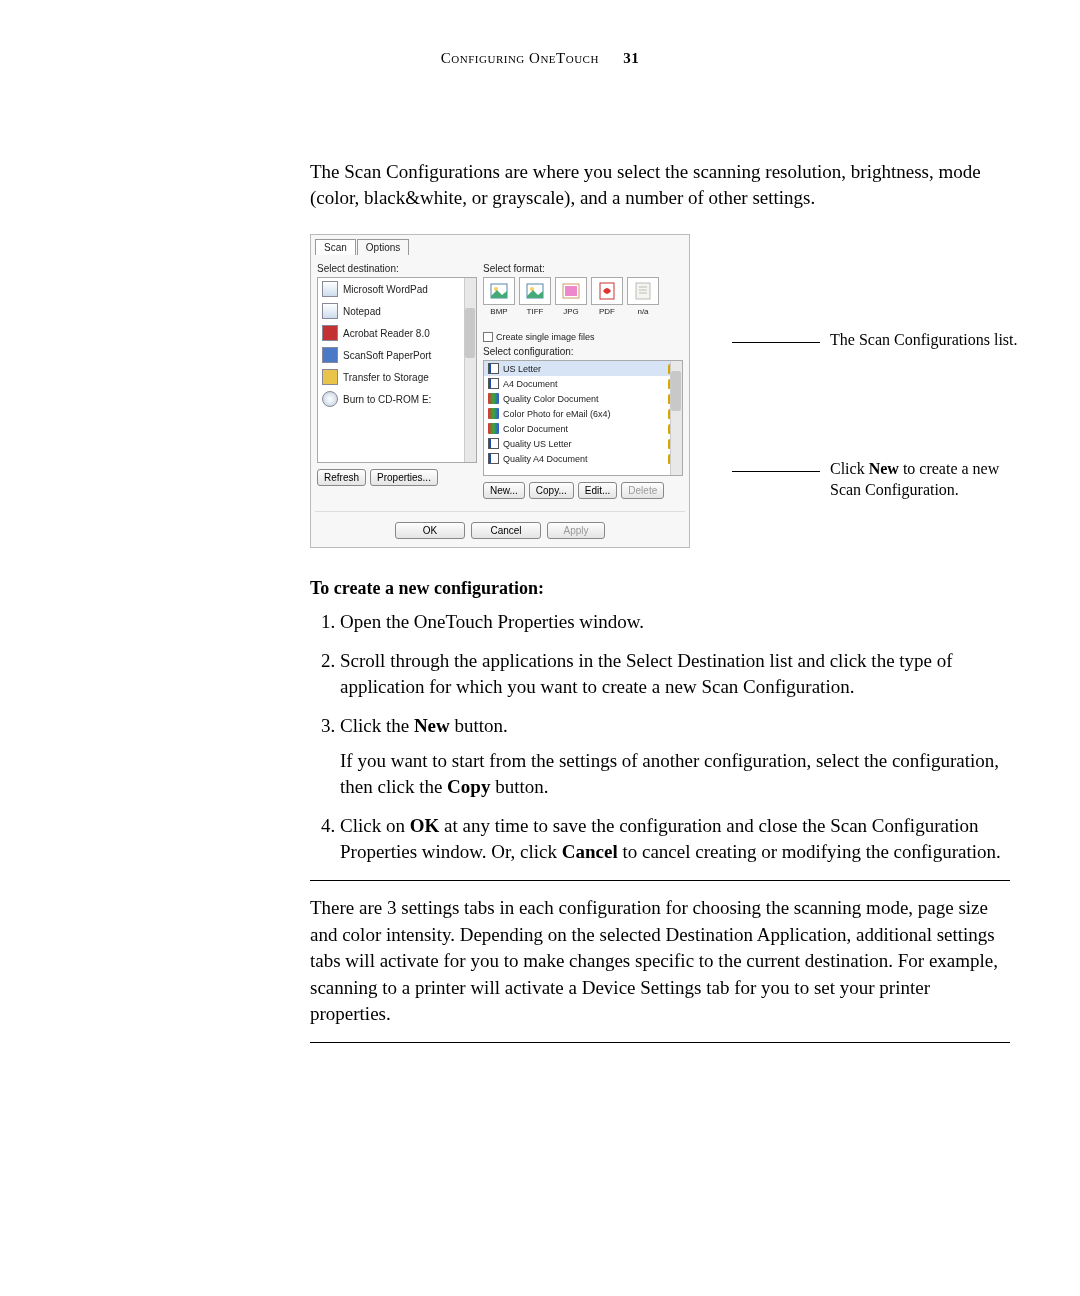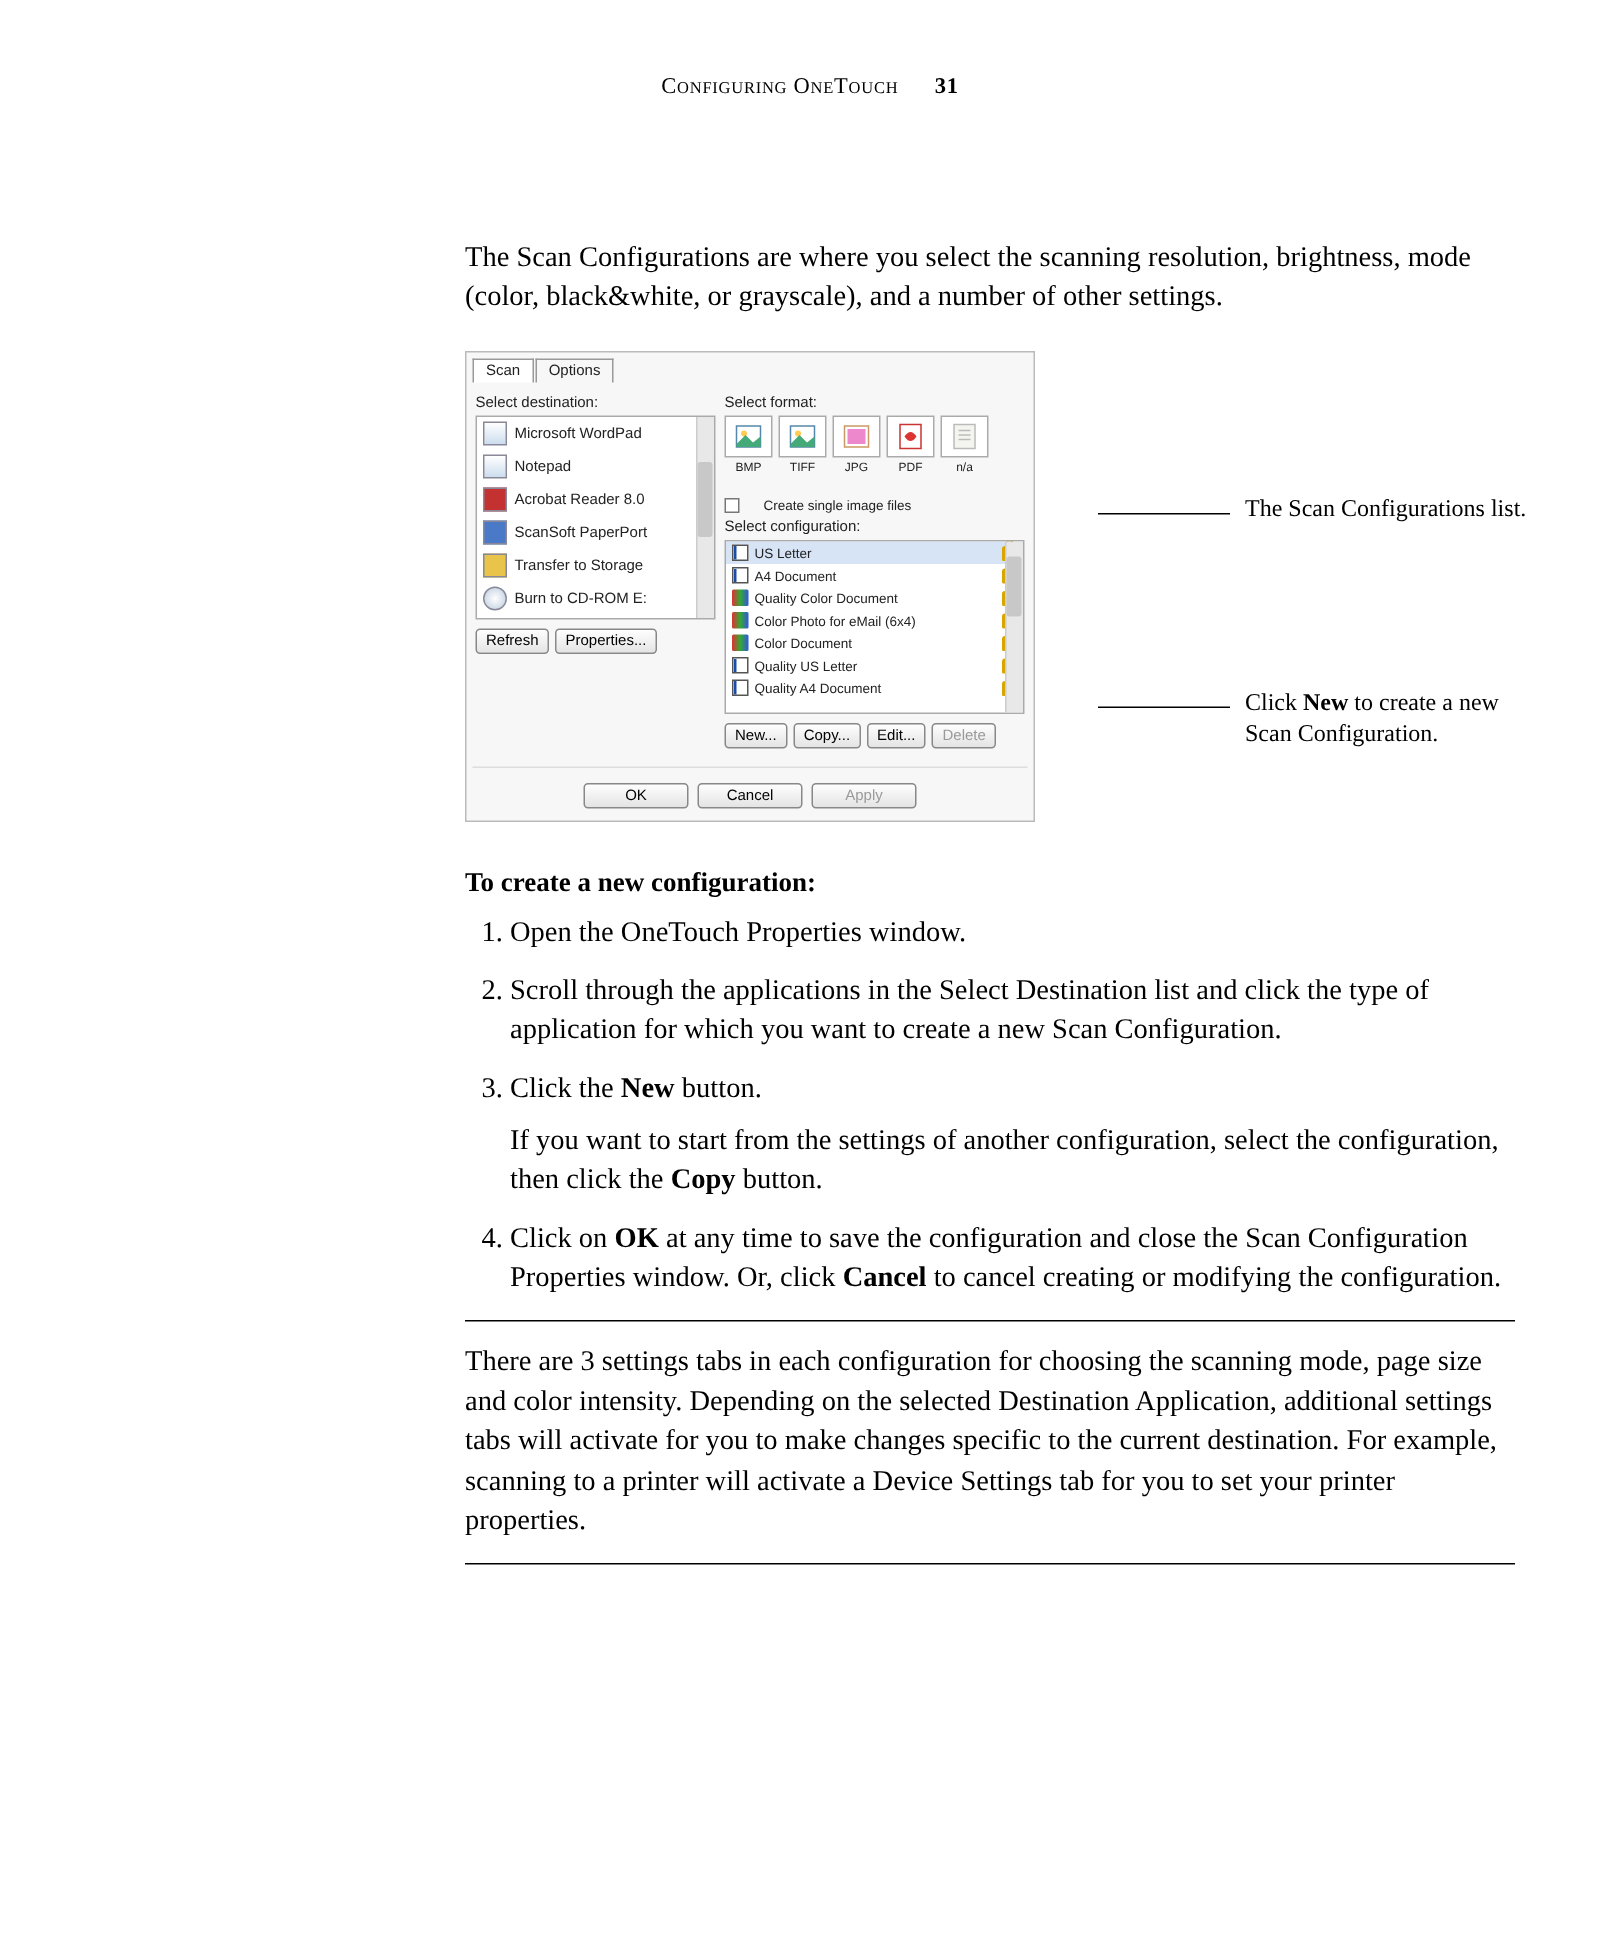--- a/index.html
+++ b/index.html
@@ -72,21 +72,21 @@
     padding: 4px 2px;
     display: flex;
     gap: 6px;
   }
   .left-col { width: 160px; }
   .right-col { flex: 1; }
   .label { font-size: 10px; margin-bottom: 3px; }
   .dest-list {
     border: 1px solid #aaa;
     background: #fff;
-    height: 136px;
+    height: 186px;
     overflow: hidden;
     position: relative;
   }
   .dest-item {
     display: flex;
     align-items: center;
     padding: 3px 4px;
     gap: 5px;
     font-size: 10px;
   }
@@ -113,21 +113,21 @@
   .fmt {
     width: 32px; height: 28px;
     border: 1px solid #aaa;
     background: #fff;
     display: flex; align-items: center; justify-content: center;
     font-size: 8px;
   }
   .fmt svg { width: 20px; height: 18px; }
   .fmt-labels { display: flex; gap: 4px; font-size: 8px; margin-bottom: 16px;}
   .fmt-labels span { width: 32px; text-align: center; }
-  .chk-row { display: flex; align-items: center; gap: 16px; font-size: 9px; margin-bottom: 4px; }
+  .chk-row { display: flex; align-items: center; gap: 3px; font-size: 9px; margin-bottom: 4px; }
   .chk { width: 10px; height: 10px; border: 1px solid #777; background: #fff; }
   .cfg-list {
     border: 1px solid #aaa;
     background: #fff;
     height: 116px;
     overflow: hidden;
     position: relative;
   }
   .cfg-item {
     display: flex; align-items: center; justify-content: space-between;
@@ -352,21 +352,21 @@
             <button class="wbtn">New...</button>
             <button class="wbtn">Copy...</button>
             <button class="wbtn">Edit...</button>
             <button class="wbtn dis">Delete</button>
           </div>
         </div>
       </div>
       <div class="bottom-row">
         <button class="wbtn" style="width:70px">OK</button>
         <button class="wbtn" style="width:70px">Cancel</button>
-        <button class="wbtn dis" style="width:70px">Apply</button>
+        <button class="wbtn dis" style="width:58px">Apply</button>
       </div>
     </div>
 
     <div class="callout-line callout-1"></div>
     <div class="callout-text ct-1">The Scan Configurations list.</div>
     <div class="callout-line callout-2"></div>
     <div class="callout-text ct-2">
       <span>Click </span><span class="bold">New</span><span> to create a new Scan Configuration.</span>
     </div>
   </div>

